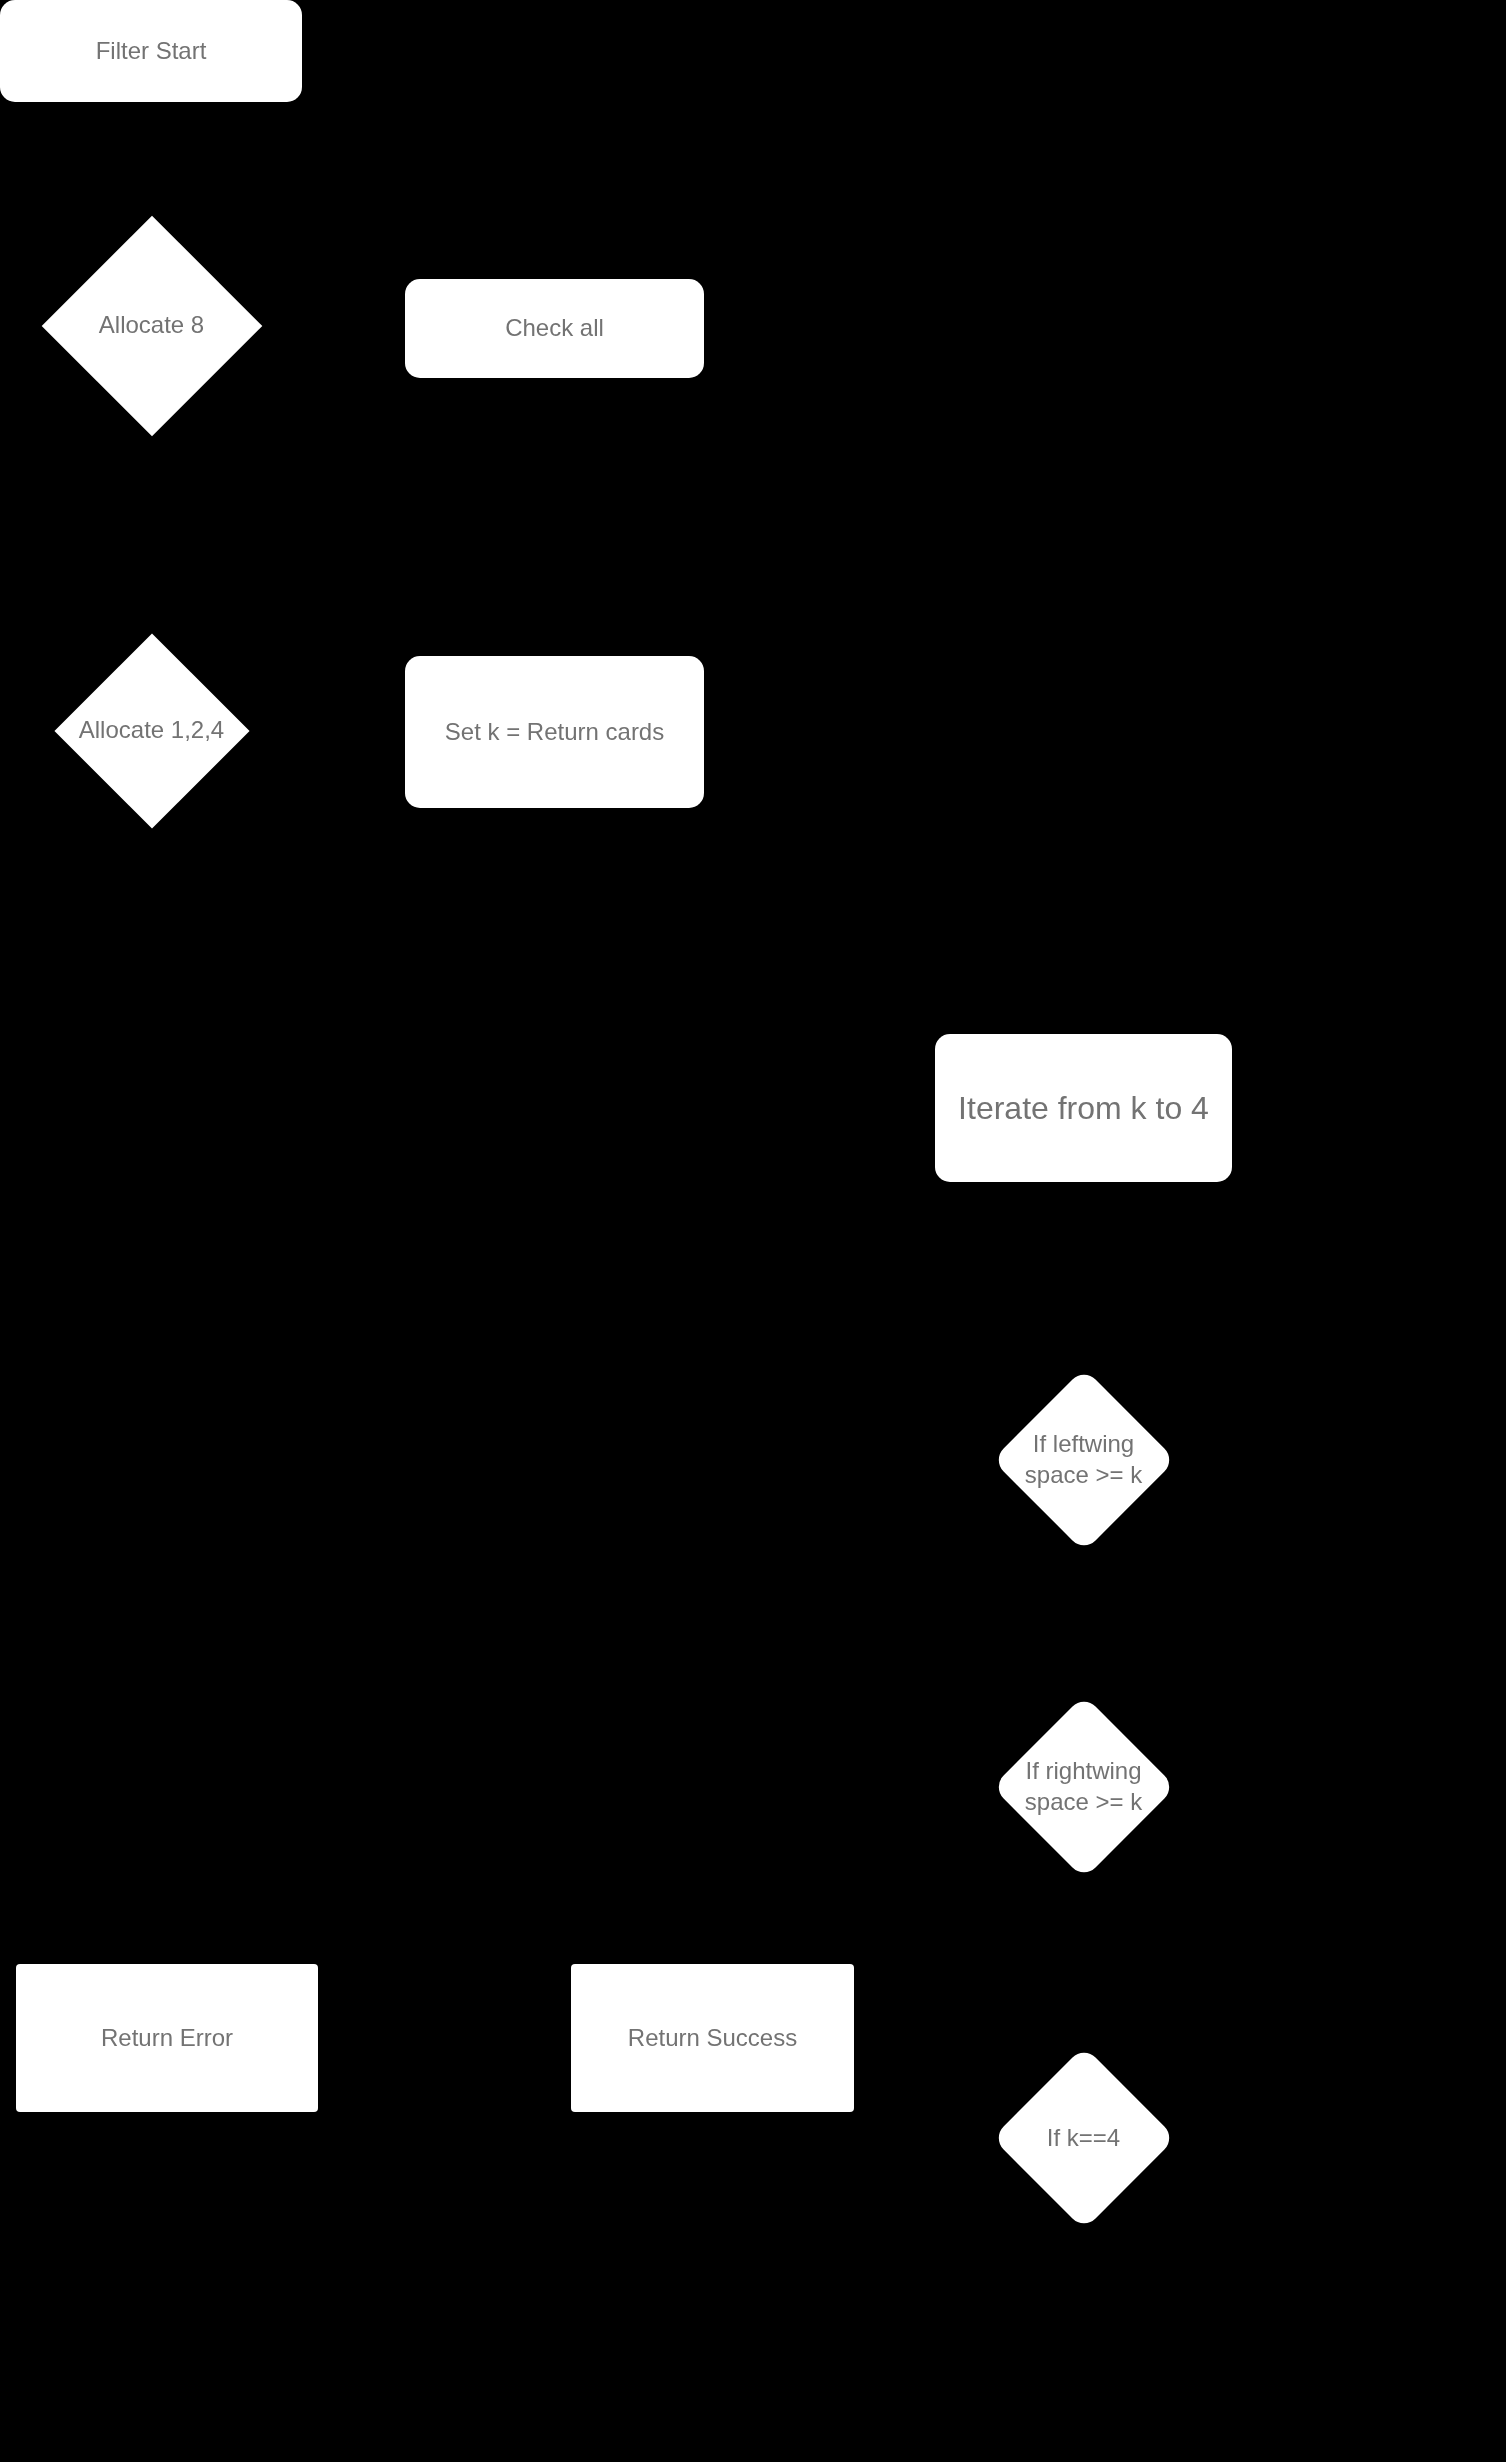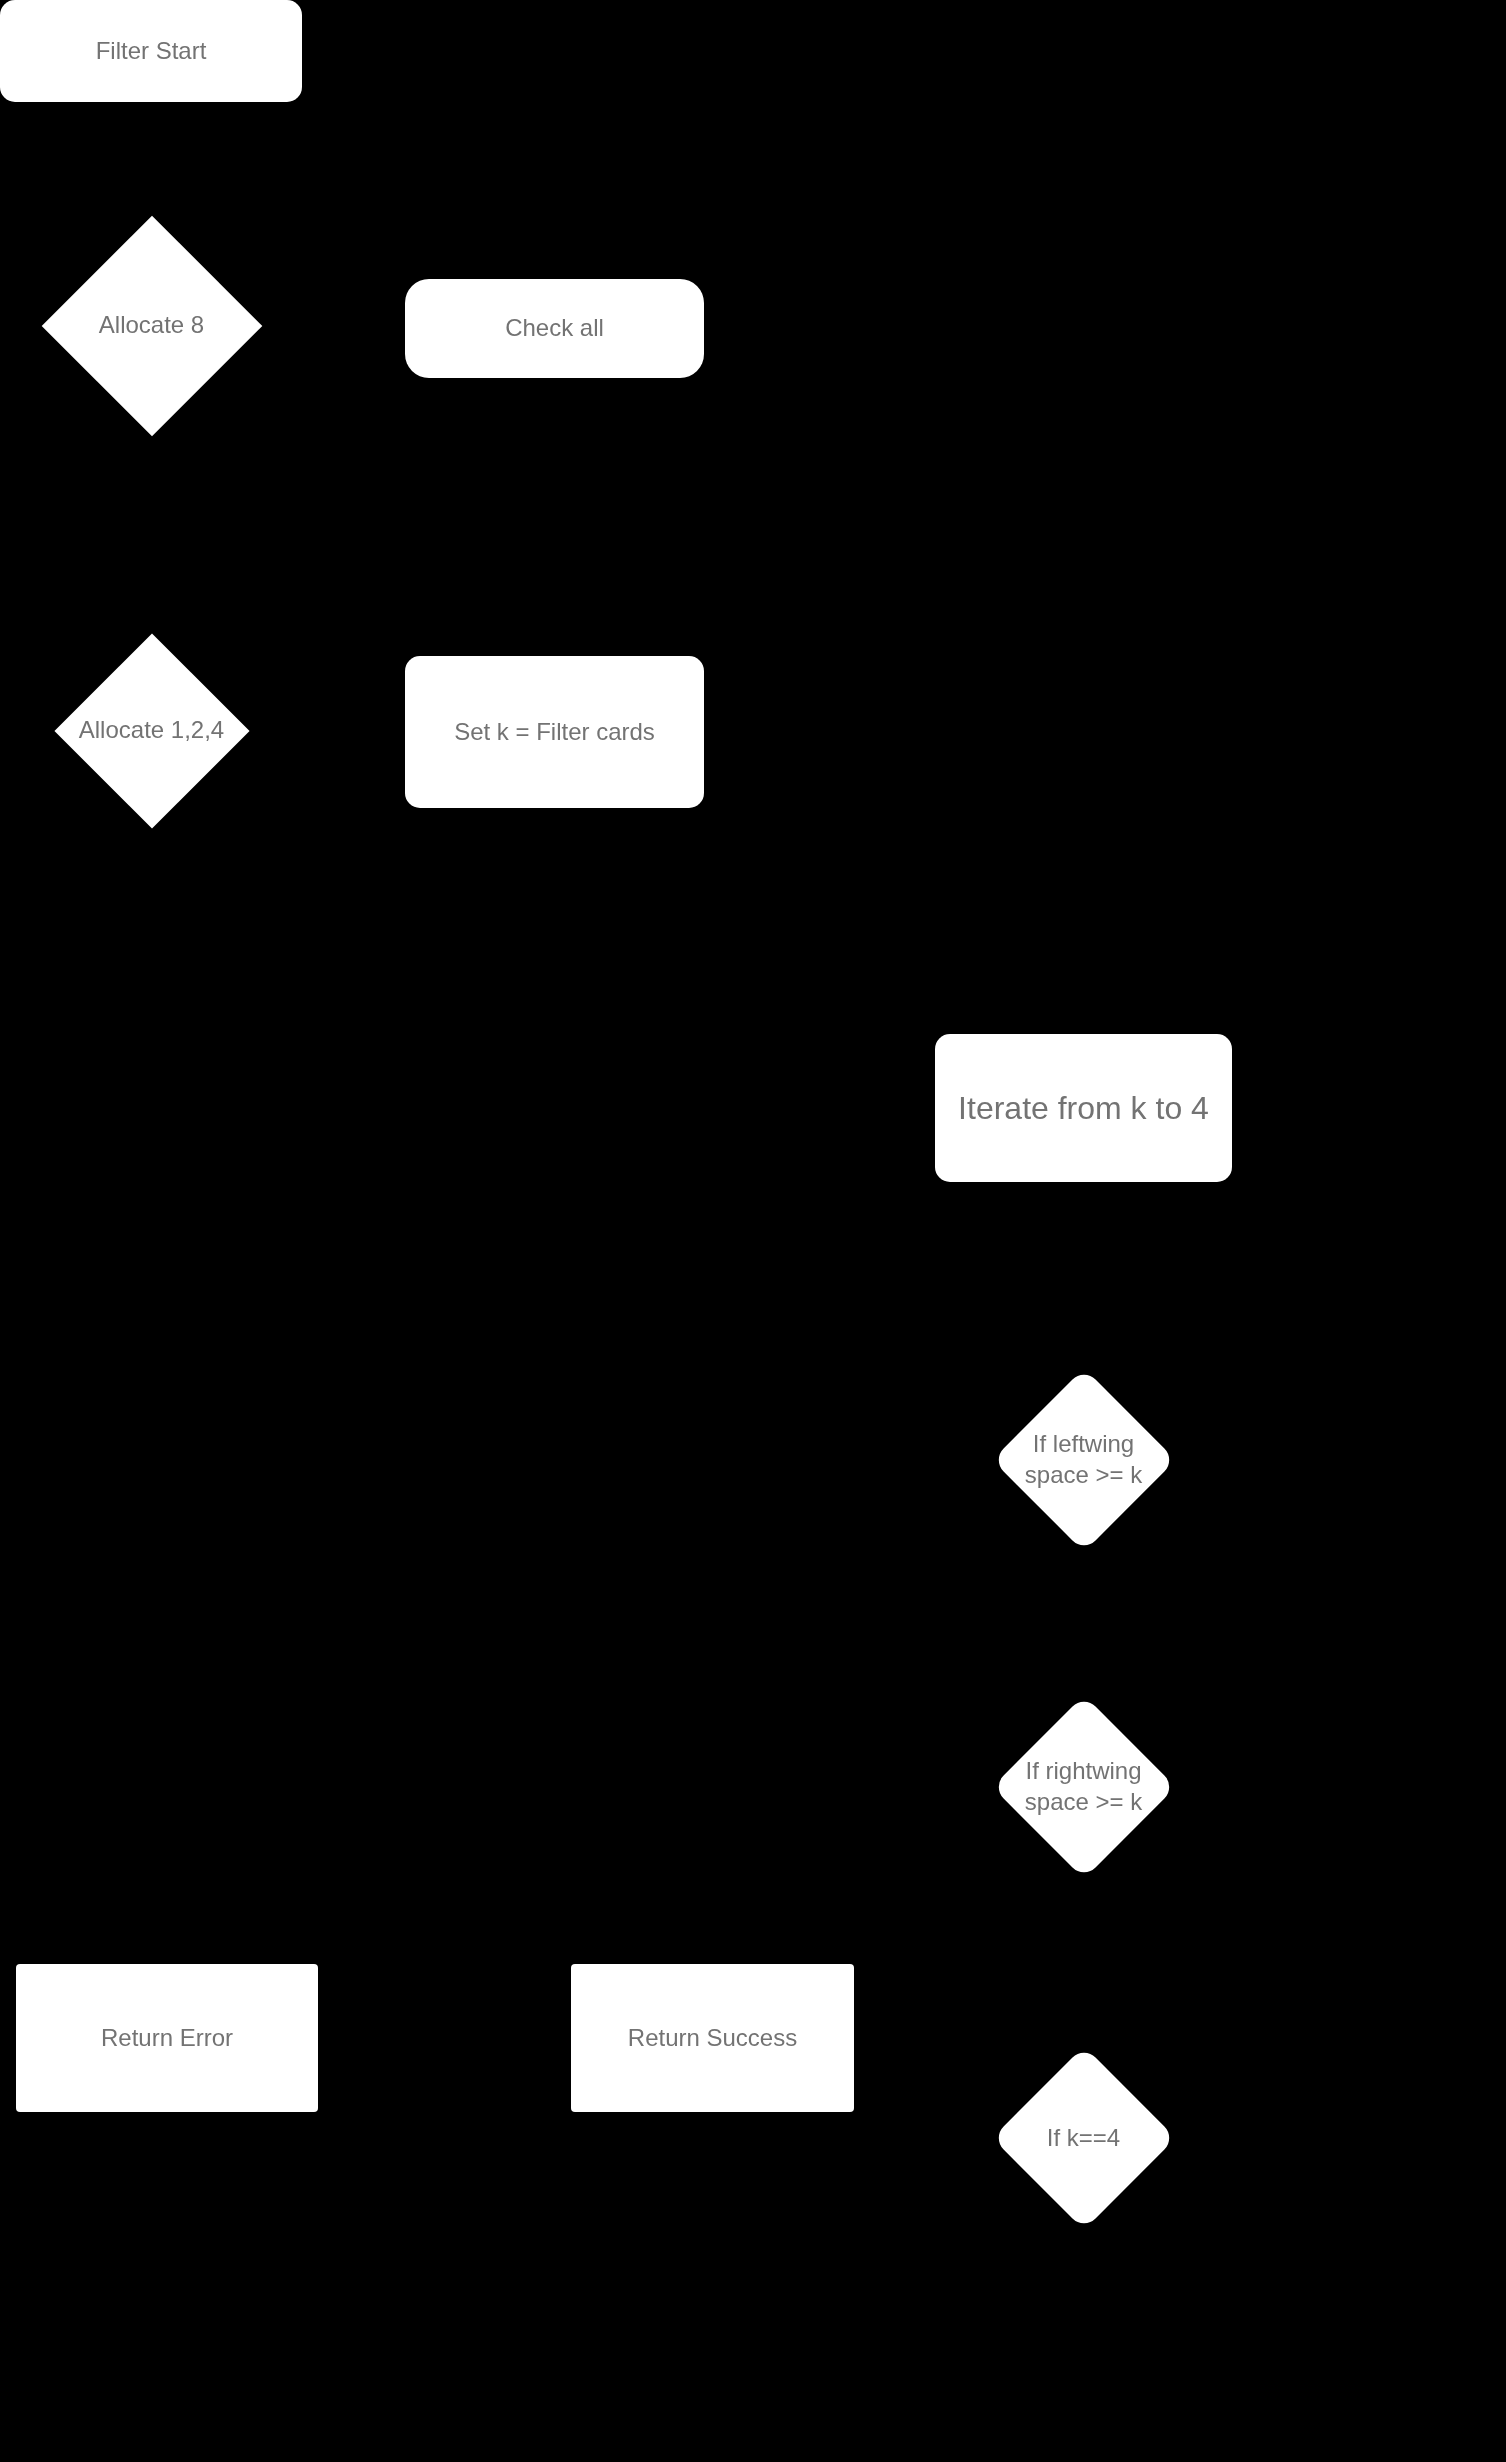--- a/index.html
+++ b/index.html
@@ -71,31 +71,31 @@
 
   <div class="node box-round" style="left:0px; top:0px; width:302px; height:102px;">
     <span class="label" style="font-size:24px;">Filter Start</span>
   </div>
 
   <div class="node diamond" style="left:28px; top:228px; width:247px; height:195px;">
     <span class="dia-shape" style="width:156px; height:156px;"></span>
     <span class="label" style="font-size:24px;">Allocate 8</span>
   </div>
 
-  <div class="node box-round" style="left:405px; top:279px; width:299px; height:99px;border-radius:24px;">
+  <div class="node box-round" style="left:405px; top:279px; width:299px; height:99px;">
     <span class="label" style="font-size:24px;">Check all</span>
   </div>
 
   <div class="node diamond" style="left:54px; top:633px; width:195px; height:195px;">
     <span class="dia-shape" style="width:138px; height:138px;"></span>
     <span class="label" style="font-size:24px;">Allocate 1,2,4</span>
   </div>
 
   <div class="node box-round" style="left:405px; top:656px; width:299px; height:152px;">
-    <span class="label" style="font-size:24px;">Set k = Filter cards</span>
+    <span class="label" style="font-size:24px;">Set k = Return cards</span>
   </div>
 
   <div class="node box-round" style="left:935px; top:1034px; width:297px; height:148px;">
     <span class="label" style="font-size:32px;">Iterate from k to 4</span>
   </div>
 
   <div class="node diamond soft" style="left:992px; top:1369px; width:183px; height:182px;">
     <span class="dia-shape" style="width:130px; height:130px;"></span>
     <span class="label wrap" style="font-size:24px; width:157px;"><span>If leftwing</span><br><span>space &gt;= k</span></span>
   </div>

